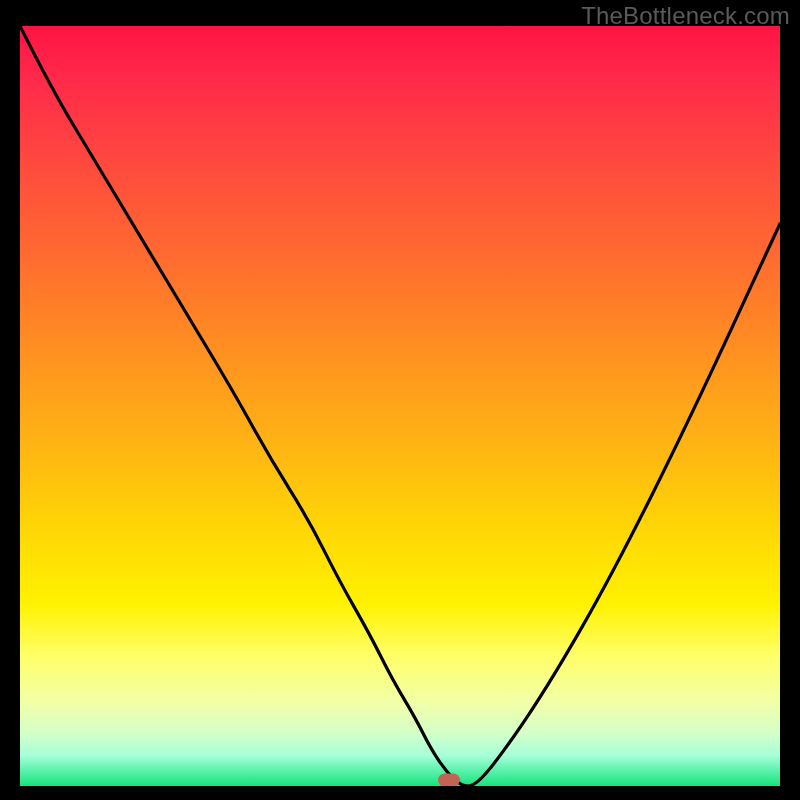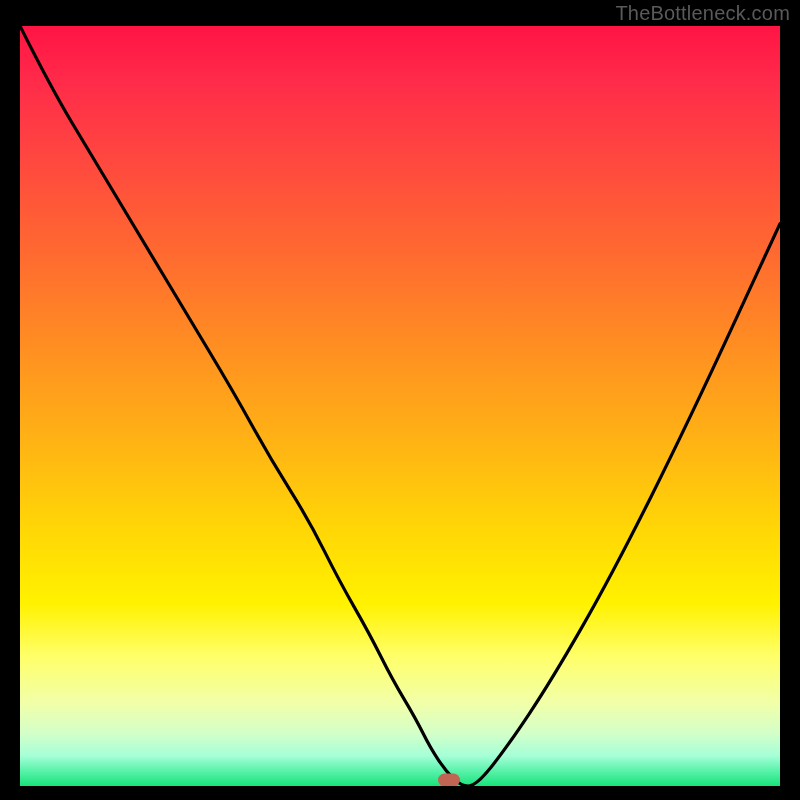--- a/index.html
+++ b/index.html
@@ -15,21 +15,21 @@
     position: relative;
     width: 800px;
     height: 800px;
     background: #000000;
   }
   .watermark {
     position: absolute;
     top: 2px;
     right: 10px;
     color: #5a5a5a;
-    font-size: 20px;
+    font-size: 24px;
     font-weight: 400;
     letter-spacing: 0.2px;
     z-index: 30;
   }
   .plot {
     position: absolute;
     left: 20px;
     top: 26px;
     width: 760px;
     height: 760px;

